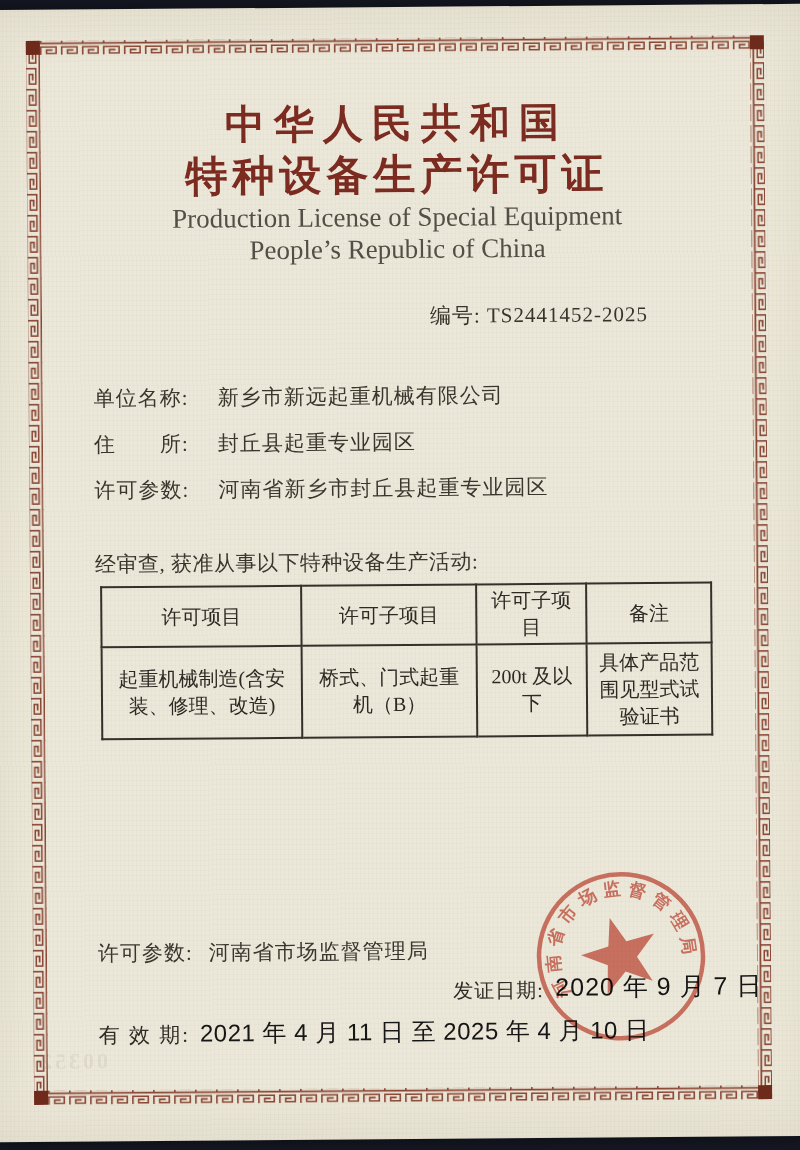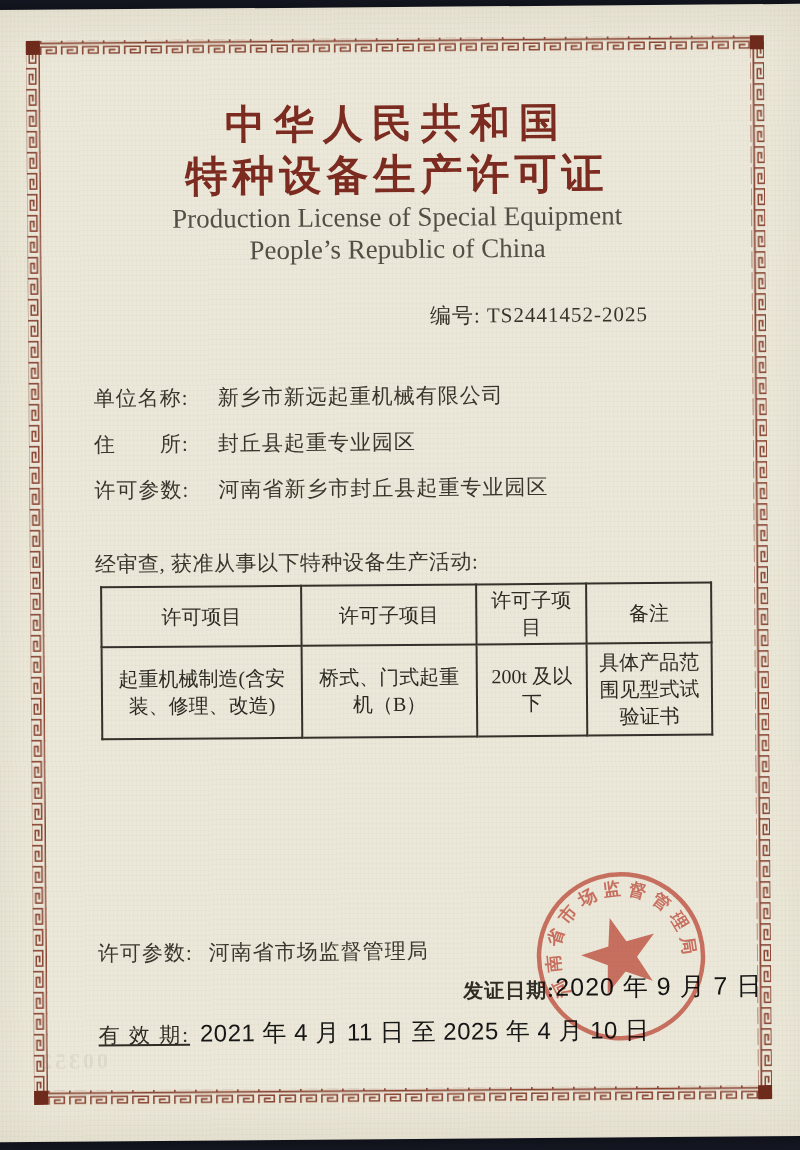--- a/index.html
+++ b/index.html
@@ -39,25 +39,25 @@
     font-size:20px;color:#2d2a24;
   }
   table.lic th,table.lic td{
     border:2px solid #34302a;text-align:center;vertical-align:middle;
     padding:2px 8px;line-height:27px;font-weight:normal;
   }
   table.lic thead tr{height:47px;}
   table.lic tbody tr{height:92px;}
   .issuer{left:95px;top:937px;font-size:21px;color:#3a362e;letter-spacing:1px;}
   .issuer .val{margin-left:16px;}
-  .issue-date-label{left:450px;top:978px;font-size:20px;color:#2f2b25;font-weight:bold;letter-spacing:1px;margin-left:10px;}
+  .issue-date-label{left:450px;top:978px;font-size:20px;color:#2f2b25;font-weight:normal;letter-spacing:1px;}
   .issue-date-value{left:552px;top:972px;font-size:25px;color:#141414;
     font-family:"Liberation Sans","DejaVu Sans",sans-serif;letter-spacing:1px;}
   .validity{left:95px;top:1016px;font-size:21px;color:#2f2b25;white-space:nowrap;}
-  .validity .lbl{letter-spacing:2px;text-decoration:underline;}
+  .validity .lbl{letter-spacing:2px;}
   .validity .val{font-family:"Liberation Sans","DejaVu Sans",sans-serif;font-size:24px;color:#161616;margin-left:10px;letter-spacing:0.5px;}
   .seal{left:506px;top:846px;width:224px;height:224px;transform:rotate(-16deg);opacity:0.8;mix-blend-mode:multiply;}
   .serial{left:34px;top:1046px;font-size:22px;color:#6a6150;opacity:0.09;transform:scaleX(-1);letter-spacing:3px;font-weight:bold;}
   svg{display:block;}
   .frame{left:0;top:0;}
 </style>
 </head>
 <body>
 
 <div class="paper">

